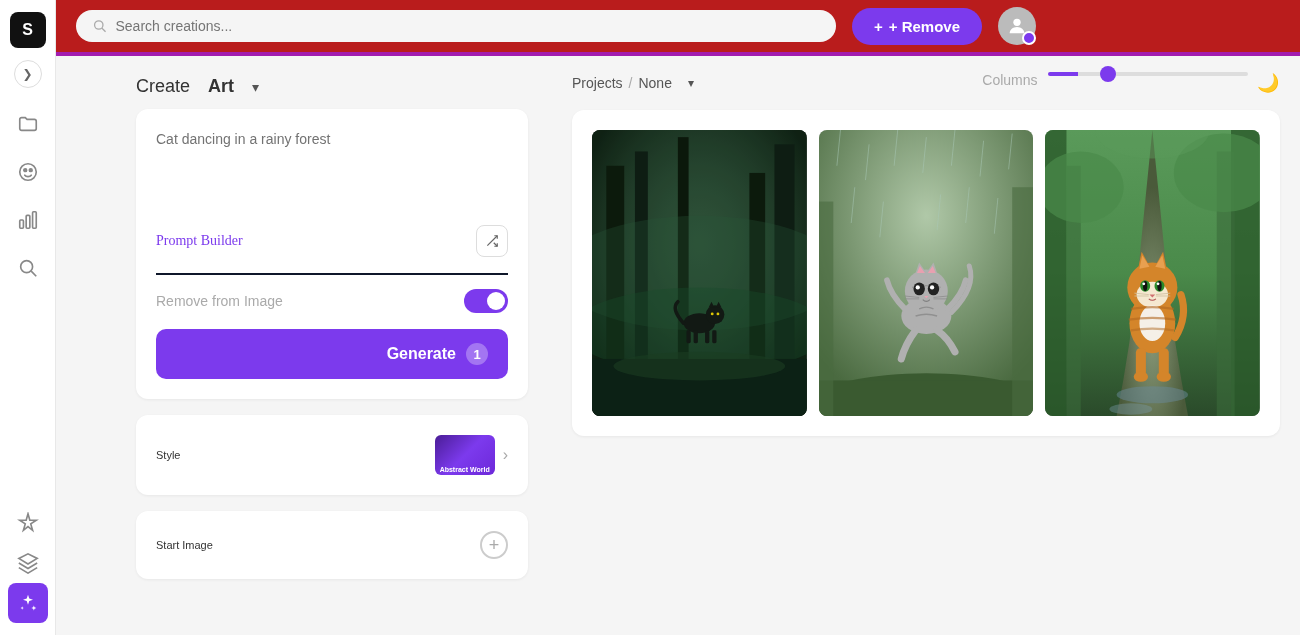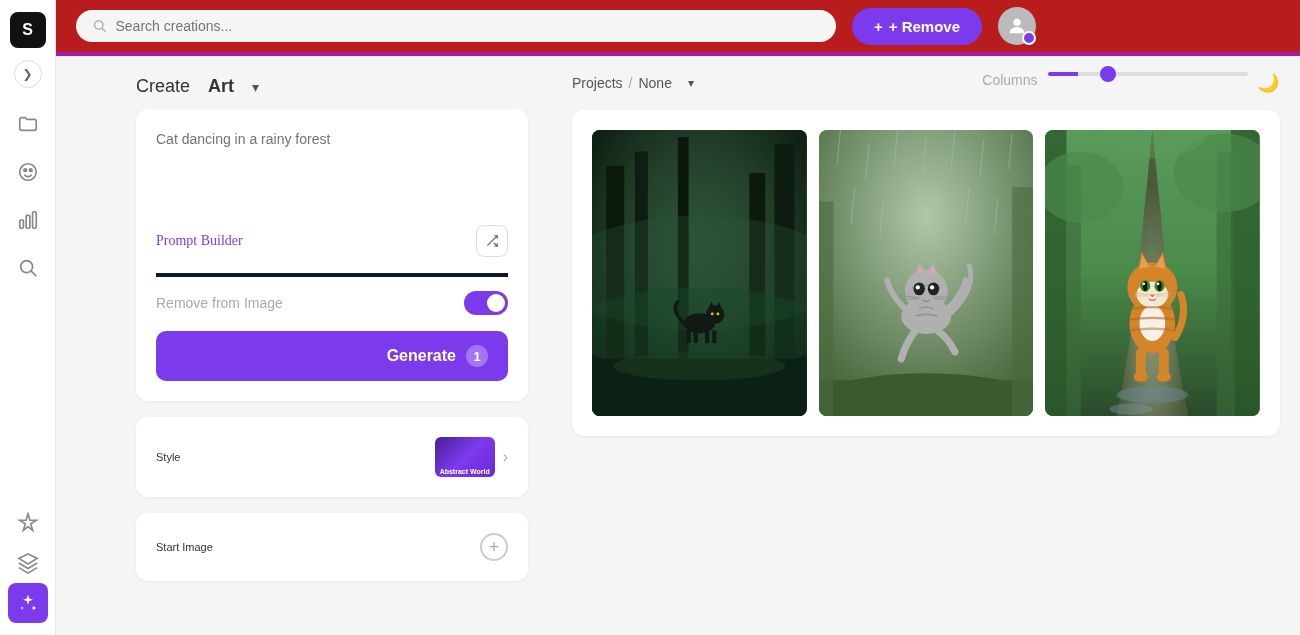--- a/index.html
+++ b/index.html
@@ -218,21 +218,21 @@
       color: #666;
       background: #fff;
       font-size: 14px;
     }
     .remove-row {
       display: flex;
       align-items: center;
       justify-content: space-between;
       margin-top: 16px;
       padding-top: 14px;
-      border-top: 4px solid #0f172a;
+      border-top: 2px solid #0f172a;
     }
     .remove-label {
       font-size: 14px;
       color: #aaa;
     }
     .toggle {
       width: 44px;
       height: 24px;
       background: #7c3aed;
       border-radius: 12px;

